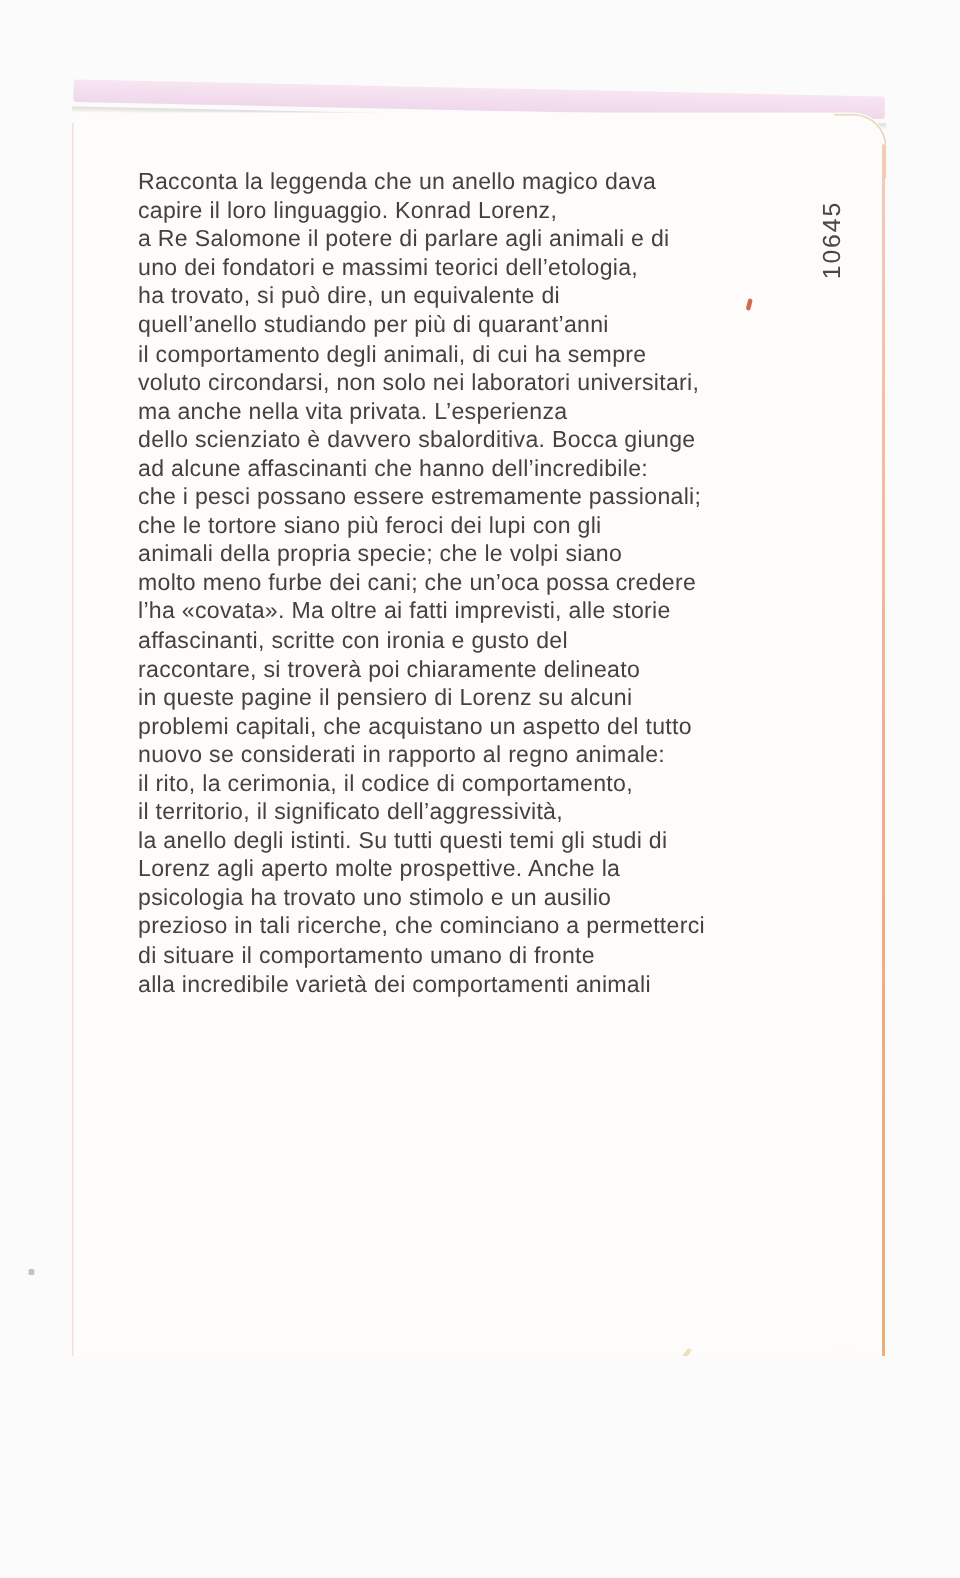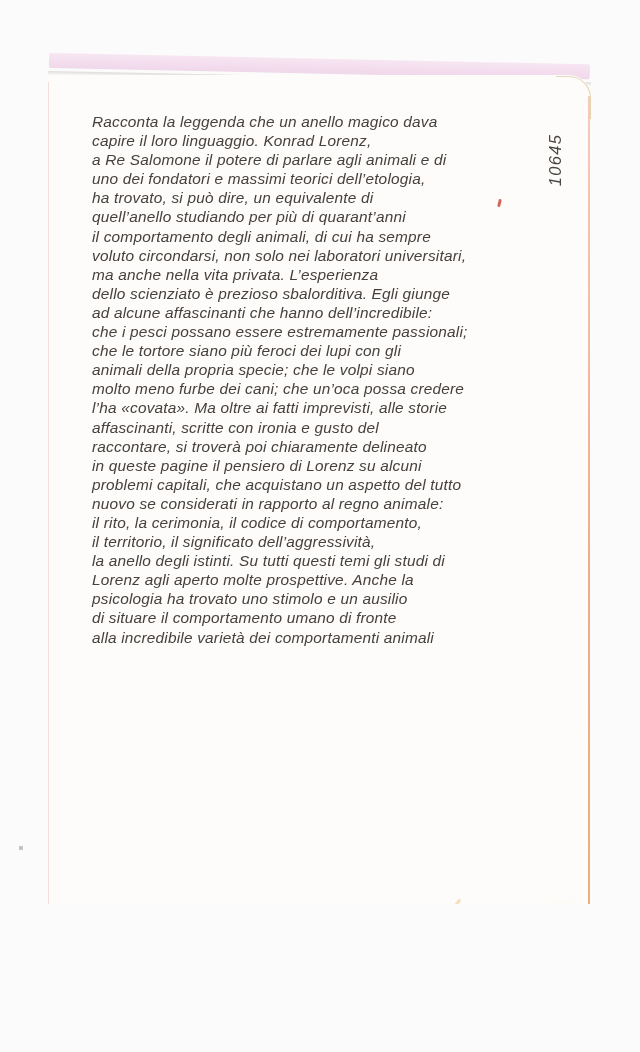--- a/index.html
+++ b/index.html
@@ -1,20 +1,19 @@
 <!DOCTYPE html>
 <html><head>
 <meta charset="utf-8">
 <style>
   html,body{margin:0;padding:0;background:#fbfbfb;}
   .scene{
     position:relative;width:640px;height:904px;overflow:hidden;
     background:#fbfbfb;
     font-family:"Liberation Sans", sans-serif;
-    font-style:italic;
   }
   
   .top-band{
     position:absolute;left:49px;top:53px;width:541px;height:15px;
     background:linear-gradient(to bottom,#f7e6f2 0%,#f3ddee 55%,#eed8e9 100%);
     transform:rotate(1.2deg);transform-origin:left center;
     border-radius:2px;
   }
   .top-edge-shadow{
     position:absolute;left:48px;top:71px;width:543px;height:4px;
@@ -127,37 +126,38 @@
   <div class="text-block">
     <div class="ln">Racconta la leggenda che un anello magico dava</div>
     <div class="ln">capire il loro linguaggio. Konrad Lorenz,</div>
     <div class="ln">a Re Salomone il potere di parlare agli animali e di</div>
     <div class="ln">uno dei fondatori e massimi teorici dell’etologia,</div>
     <div class="ln">ha trovato, si può dire, un equivalente di</div>
     <div class="ln">quell’anello studiando per più di quarant’anni</div>
     <div class="ln">il comportamento degli animali, di cui ha sempre</div>
     <div class="ln">voluto circondarsi, non solo nei laboratori universitari,</div>
     <div class="ln">ma anche nella vita privata. L’esperienza</div>
-    <div class="ln">dello scienziato è prezioso sbalorditiva. Egli giunge</div>
+    <div class="ln">dello scienziato è davvero sbalorditiva. Bocca giunge</div>
     <div class="ln">ad alcune affascinanti che hanno dell’incredibile:</div>
     <div class="ln">che i pesci possano essere estremamente passionali;</div>
     <div class="ln">che le tortore siano più feroci dei lupi con gli</div>
     <div class="ln">animali della propria specie; che le volpi siano</div>
     <div class="ln">molto meno furbe dei cani; che un’oca possa credere</div>
     <div class="ln">l’ha «covata». Ma oltre ai fatti imprevisti, alle storie</div>
     <div class="ln">affascinanti, scritte con ironia e gusto del</div>
     <div class="ln">raccontare, si troverà poi chiaramente delineato</div>
     <div class="ln">in queste pagine il pensiero di Lorenz su alcuni</div>
     <div class="ln">problemi capitali, che acquistano un aspetto del tutto</div>
     <div class="ln">nuovo se considerati in rapporto al regno animale:</div>
     <div class="ln">il rito, la cerimonia, il codice di comportamento,</div>
     <div class="ln">il territorio, il significato dell’aggressività,</div>
     <div class="ln">la anello degli istinti. Su tutti questi temi gli studi di</div>
     <div class="ln">Lorenz agli aperto molte prospettive. Anche la</div>
     <div class="ln">psicologia ha trovato uno stimolo e un ausilio</div>
+    <div class="ln">prezioso in tali ricerche, che cominciano a permetterci</div>
     <div class="ln">di situare il comportamento umano di fronte</div>
     <div class="ln">alla incredibile varietà dei comportamenti animali</div>
   </div>
 
   <div class="red-mark"></div>
 
   <div class="catalog">10645</div>
 
   <div class="credit">Copertina di Ferruccio Bocca</div>
 

